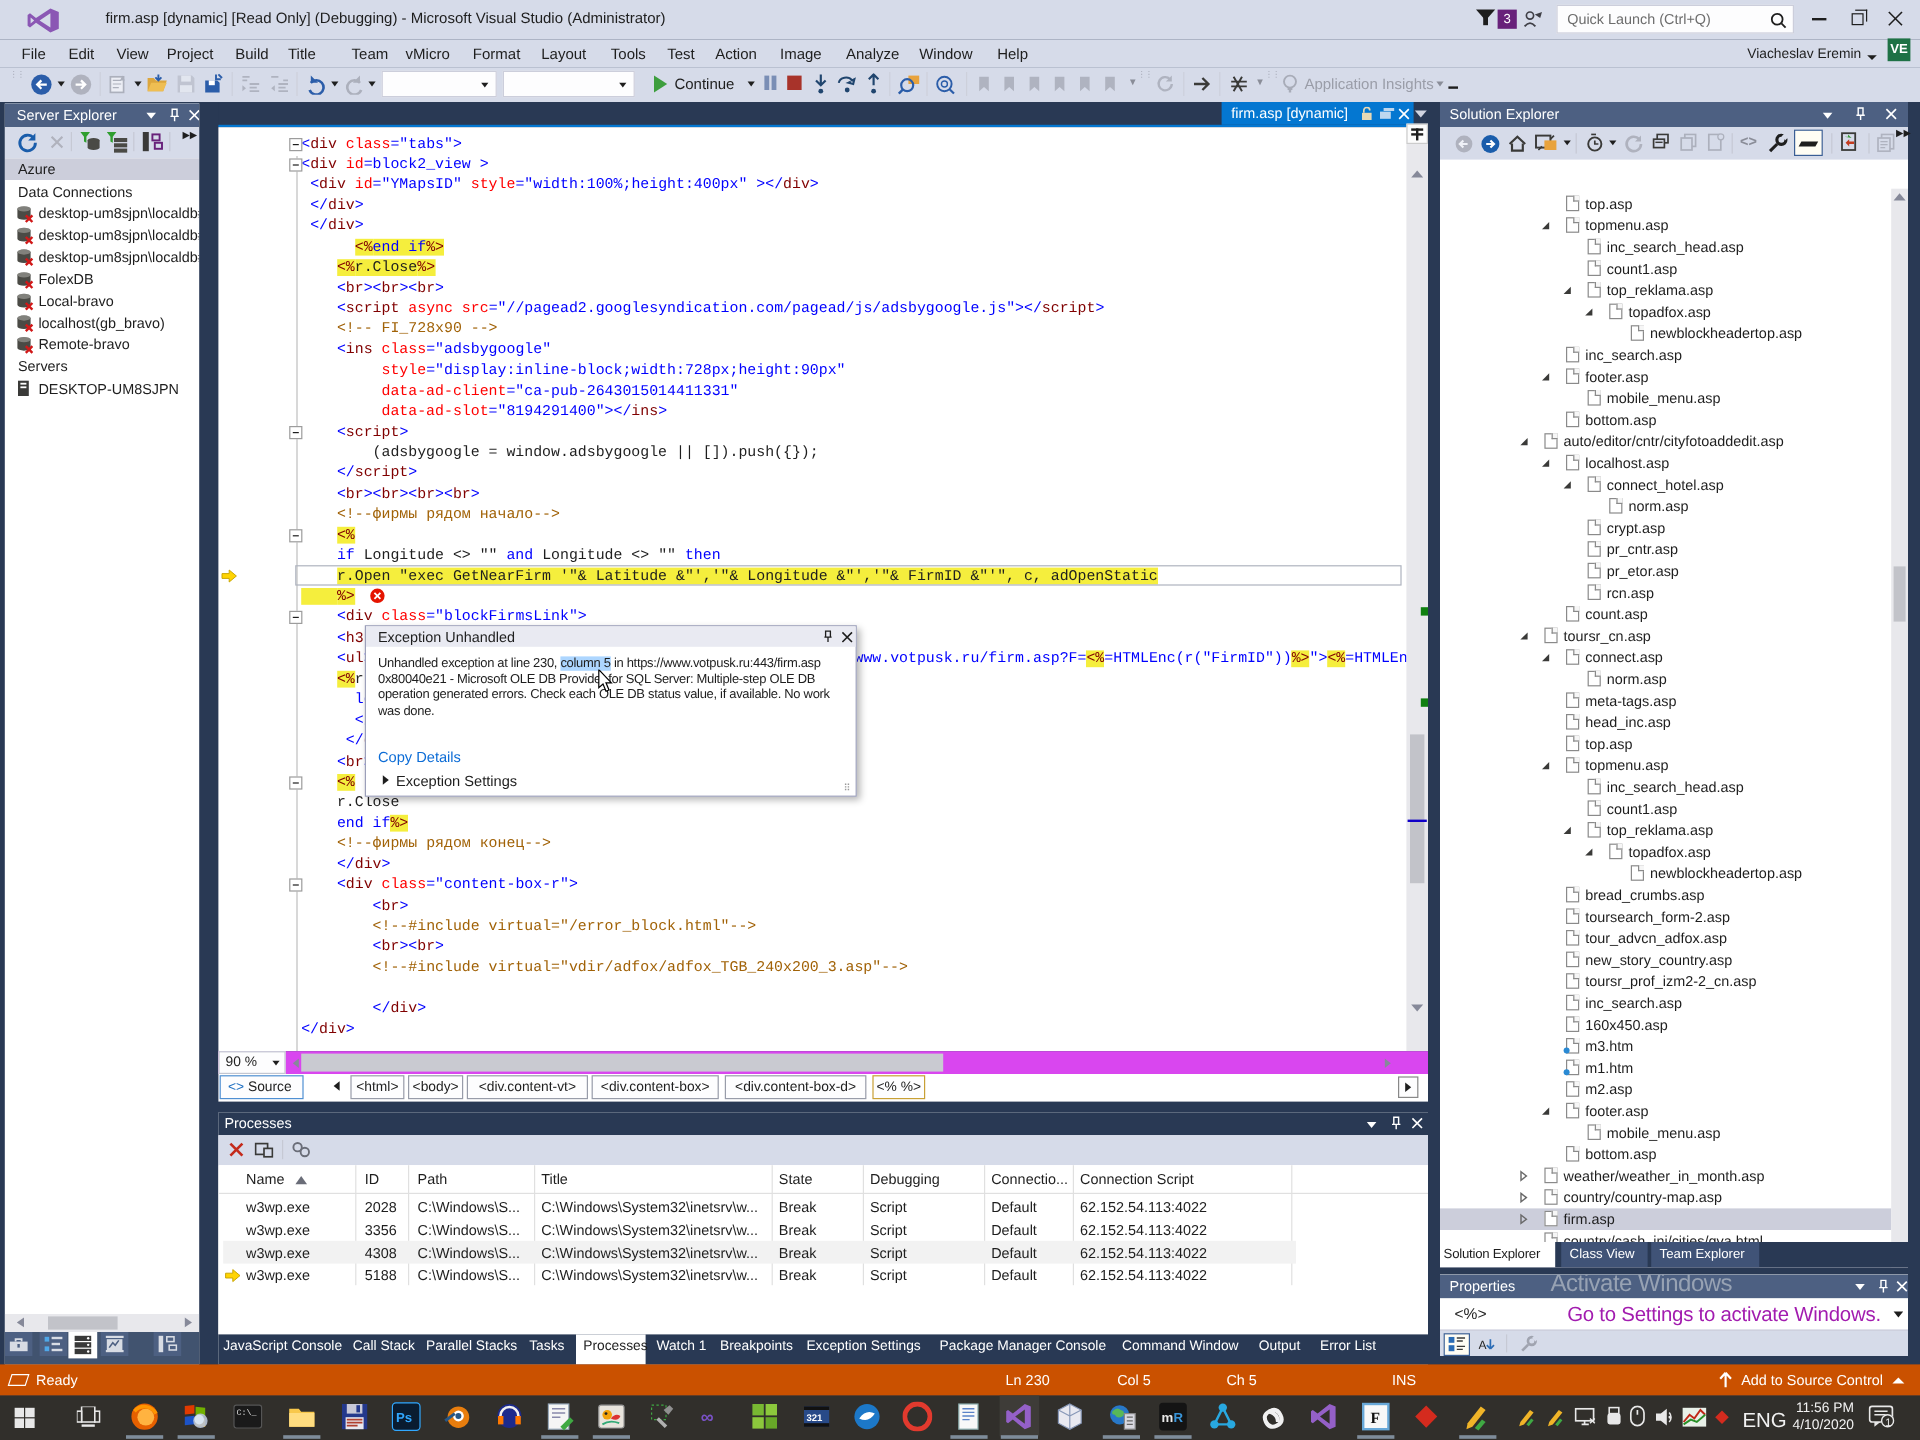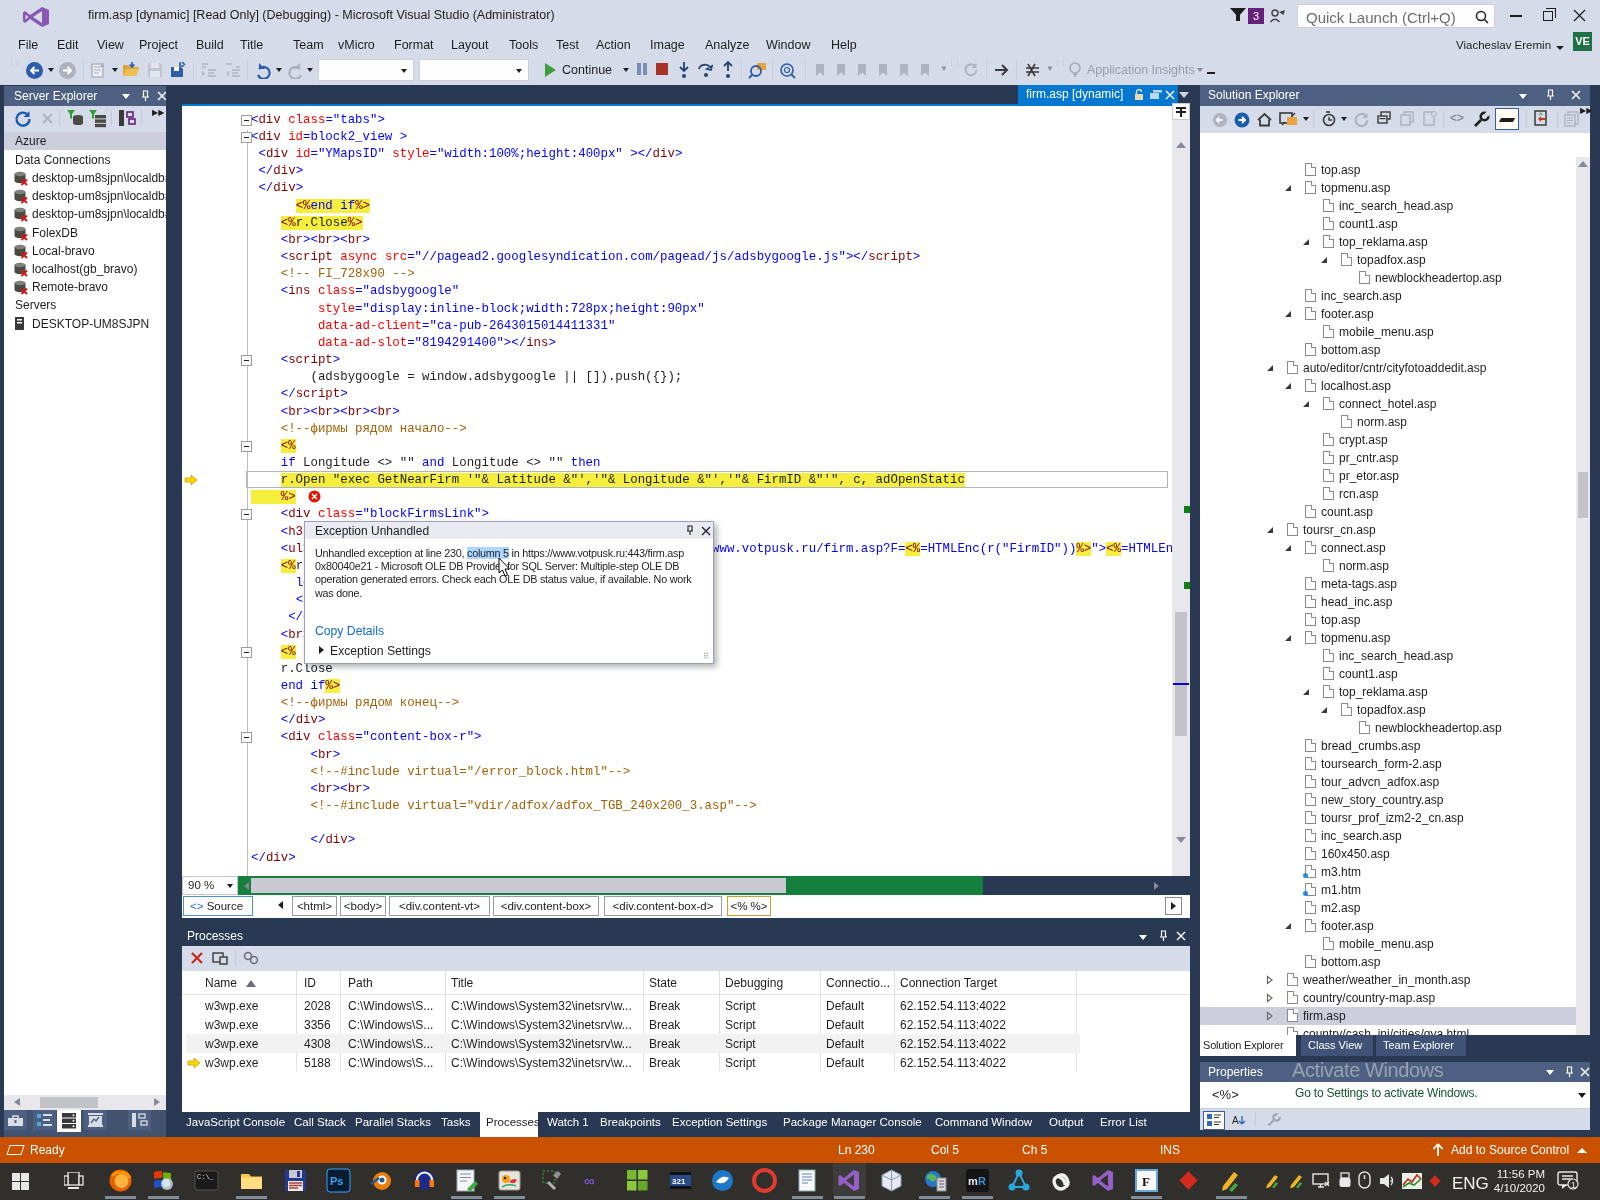--- a/index.html
+++ b/index.html
@@ -42,21 +42,21 @@
   <div class="abs" style="left:88px;top:8px;font-size:12.5px;color:#1E1E1E">firm.asp [dynamic] [Read Only] (Debugging) - Microsoft Visual Studio  (Administrator)</div>
   <div class="abs" style="left:1230px;top:8px;width:0;height:0;border-left:8px solid transparent;border-right:8px solid transparent;border-top:9px solid #1E1E1E"></div>
   <div class="abs" style="left:1236px;top:14px;width:4px;height:7px;background:#1E1E1E"></div>
   <div class="abs" style="left:1248px;top:8px;width:16px;height:16px;background:#68217A;color:#fff;text-align:center;line-height:16px;font-size:11px">3</div>
   <svg class="abs" style="left:1269px;top:8px" width="18" height="16">
       <circle cx="6" cy="5" r="3" fill="none" stroke="#3F3F46" stroke-width="1.4"></circle>
       <path d="M1.5 14 Q6 8.5 10.5 14" fill="none" stroke="#3F3F46" stroke-width="1.4"></path>
       <path d="M10 4 l6 -2 l-1.5 5 z" fill="#3F3F46"></path>
     </svg>
   <div class="abs" style="left:1297px;top:4px;width:198px;height:24px;background:#FDFDFE;border:1px solid #CCCEDB">
-     <div class="abs" style="left:8px;top:4px;color:#6D6D6D;font-size:15px">Quick Launch (Ctrl+Q)</div>
+     <div class="abs" style="left:8px;top:4px;color:#6D6D6D;font-size:12px">Quick Launch (Ctrl+Q)</div>
      <svg class="abs" style="left:176px;top:4px" width="16" height="16">
         <circle cx="7" cy="7" r="4.5" fill="none" stroke="#1E1E1E" stroke-width="1.5"></circle>
         <line x1="10.5" y1="10.5" x2="14" y2="14" stroke="#1E1E1E" stroke-width="1.5"></line>
       </svg>
   </div>
   <div class="abs" style="left:1510px;top:15px;width:12px;height:2px;background:#1E1E1E"></div>
   <div class="abs" style="left:1543px;top:11px;width:10px;height:10px;border:1px solid #1E1E1E"></div>
   <div class="abs" style="left:1546px;top:8px;width:10px;height:10px;border:1px solid #1E1E1E;border-bottom:none;border-left:none"></div>
   <svg class="abs" style="left:1573px;top:9px" width="14" height="14">
       <line x1="1" y1="1" x2="12" y2="12" stroke="#1E1E1E" stroke-width="1.3"></line>
@@ -481,21 +481,21 @@
   </div>
   <div class="abs" style="left:10px;top:25px;width:400px;font-size:10.8px;letter-spacing:-0.25px;line-height:13.2px;color:#1E1E1E">Unhandled exception at line 230, <span style="background:#ADD6FF">column 5</span> in https://www.votpusk.ru:443/firm.asp<br>0x80040e21 - Microsoft OLE DB Provider for SQL Server: Multiple-step OLE DB<br>operation generated errors. Check each OLE DB status value, if available. No work<br>was done.</div>
   <div class="abs" style="left:10px;top:102px;font-size:12.2px;color:#0C6CD6">Copy Details</div>
   <div class="abs" style="left:14px;top:122px;font-size:12.2px;color:#1E1E1E"><span style="display:inline-block;width:0;height:0;border-top:4px solid transparent;border-bottom:4px solid transparent;border-left:5px solid #1E1E1E;margin-right:6px;margin-bottom:1px"></span>Exception Settings</div>
   <svg class="abs" style="left:193px;top:36px;z-index:41" width="13" height="20">
       <path d="M1 0 L1 15 L4.5 12 L7 18 L9.5 17 L7 11 L11.5 11 Z" fill="#fff" stroke="#000" stroke-width="1"></path>
     </svg>
   <div class="abs" style="left:398px;top:130px;width:8px;height:8px;color:#999;font-size:8px">⠿</div>
 </div>
 
-<div class="abs" style="left:182px;top:876px;width:801px;height:19px;background:#15803d">
+<div class="abs" style="left:182px;top:876px;width:1008px;height:19px;background:#d946ef">
   <div class="abs" style="left:0;top:0;width:56px;height:19px;background:#FDFDFE;border:1px solid #C3C6D1;font-size:11.5px;color:#1E1E1E"><span style="margin-left:5px;line-height:17px">90 %</span><span style="position:absolute;left:44px;top:7px;width:0;height:0;border-left:3.5px solid transparent;border-right:3.5px solid transparent;border-top:4px solid #1E1E1E"></span></div>
   <div class="abs" style="left:62px;top:6px;width:0;height:0;border-top:4px solid transparent;border-bottom:4px solid transparent;border-right:5px solid #868999"></div>
   <div class="abs" style="left:69px;top:2px;width:535px;height:15px;background:#C9CAD1"></div>
   <div class="abs" style="left:972px;top:6px;width:0;height:0;border-top:4px solid transparent;border-bottom:4px solid transparent;border-left:5px solid #868999"></div>
 </div>
 
 <div class="abs" style="left:182px;top:895px;width:1008px;height:23px;background:#FFFFFF;font-size:11.5px;color:#1E1E1E">
   <div class="abs" style="left:1px;top:1px;width:70px;height:20px;background:#FDFDFE;border:1px solid #4F8FD2;line-height:18px"><span style="margin-left:6px;color:#1E6FC2">&lt;&gt;</span> Source</div>
   <div class="abs" style="left:96px;top:6px;width:0;height:0;border-top:4px solid transparent;border-bottom:4px solid transparent;border-right:5px solid #1E1E1E"></div>
   <div class="bcrumb" style="left:110px;width:45px">&lt;html&gt;</div>
@@ -544,21 +544,21 @@
   <div class="abs" style="left:23px;top:5px">Name</div>
   <svg class="abs" style="left:64px;top:9px" width="10" height="7">
         <path d="M5 0 L10 7 L0 7 Z" fill="#6A6D78"></path>
       </svg>
   <div class="abs" style="left:122px;top:5px">ID</div>
   <div class="abs" style="left:166px;top:5px">Path</div>
   <div class="abs" style="left:269px;top:5px">Title</div>
   <div class="abs" style="left:467px;top:5px">State</div>
   <div class="abs" style="left:543px;top:5px">Debugging</div>
   <div class="abs" style="left:644px;top:5px">Connectio...</div>
-  <div class="abs" style="left:718px;top:5px">Connection Target</div>
+  <div class="abs" style="left:718px;top:5px">Connection Script</div>
   <div class="abs" style="left:0px;top:23px;width:1008px;height:1px;background:#E0E0E0"></div>
   <div class="abs" style="left:23px;top:28px">w3wp.exe</div>
       <div class="abs" style="left:122px;top:28px">2028</div>
       <div class="abs" style="left:166px;top:28px">C:\Windows\S...</div>
       <div class="abs" style="left:269px;top:28px">C:\Windows\System32\inetsrv\w...</div>
       <div class="abs" style="left:467px;top:28px">Break</div>
       <div class="abs" style="left:543px;top:28px">Script</div>
       <div class="abs" style="left:644px;top:28px">Default</div>
       <div class="abs" style="left:718px;top:28px">62.152.54.113:4022</div>
       <div class="abs" style="left:23px;top:47px">w3wp.exe</div>
@@ -851,21 +851,21 @@
  <span class="abs" style="left:346px;top:8px;width:0;height:0;border-left:4px solid transparent;border-right:4px solid transparent;border-top:5px solid #fff"></span>
  <svg class="abs" style="left:364px;top:4px" width="11" height="13">
         <path d="M3.5 1 h4 v6 h-4 z M2 7 h7 M5.5 7 v4" stroke="#fff" stroke-width="1.2" fill="none"></path>
       </svg>
  <svg class="abs" style="left:380px;top:5px" width="10" height="10">
         <path d="M1 1 L9 9 M9 1 L1 9" stroke="#fff" stroke-width="1.4"></path>
       </svg>
 </div>
 <div class="abs" style="left:0;top:20px;width:390px;height:26px;background:#fff">
   <div class="abs" style="left:12px;top:5px;font-size:13px;color:#1E1E1E">&lt;%&gt;</div>
-  <div class="abs" style="left:95px;top:4px;font-size:12px;letter-spacing:-0.2px;color:#14532d">Go to Settings to activate Windows.</div>
+  <div class="abs" style="left:106px;top:4px;font-size:17px;letter-spacing:-0.2px;color:#a21caf">Go to Settings to activate Windows.</div>
   <span class="abs" style="left:378px;top:11px;width:0;height:0;border-left:4px solid transparent;border-right:4px solid transparent;border-top:5px solid #1E1E1E"></span>
 </div>
 <div class="abs ltool" style="left:0;top:46px;width:390px;height:22px;border-top:1px solid #CCCEDB">
   <div class="abs" style="left:3px;top:2px;width:22px;height:19px;background:#FFFDF4;border:1px solid #3A5E95"></div>
   <svg class="abs" style="left:7px;top:5px" width="14" height="13">
         <rect x="0" y="0" width="5" height="5" fill="#2B6CB5"></rect>
         <rect x="0" y="7" width="5" height="5" fill="#2B6CB5"></rect>
         <path d="M7 1 h7 M7 3.5 h5 M7 8 h7 M7 10.5 h5" stroke="#3A3A38" stroke-width="1.2"></path>
       </svg>
   <svg class="abs" style="left:32px;top:5px" width="16" height="13">

